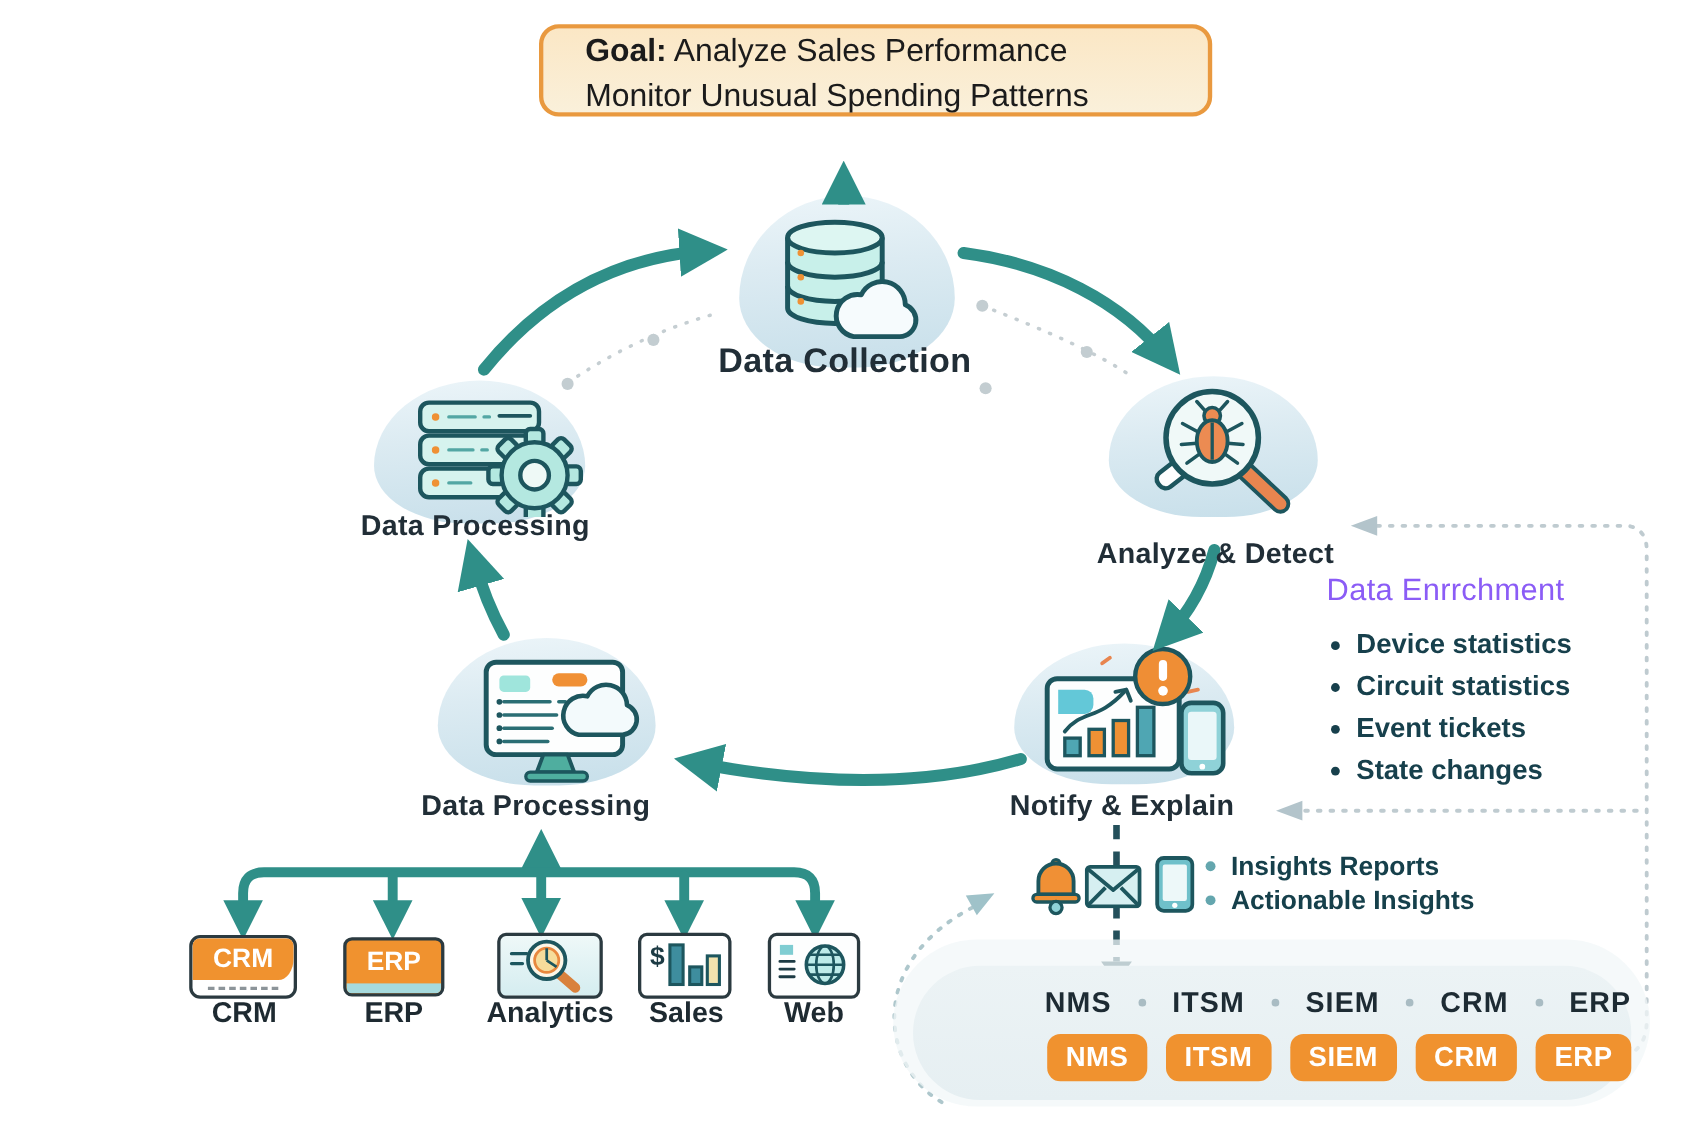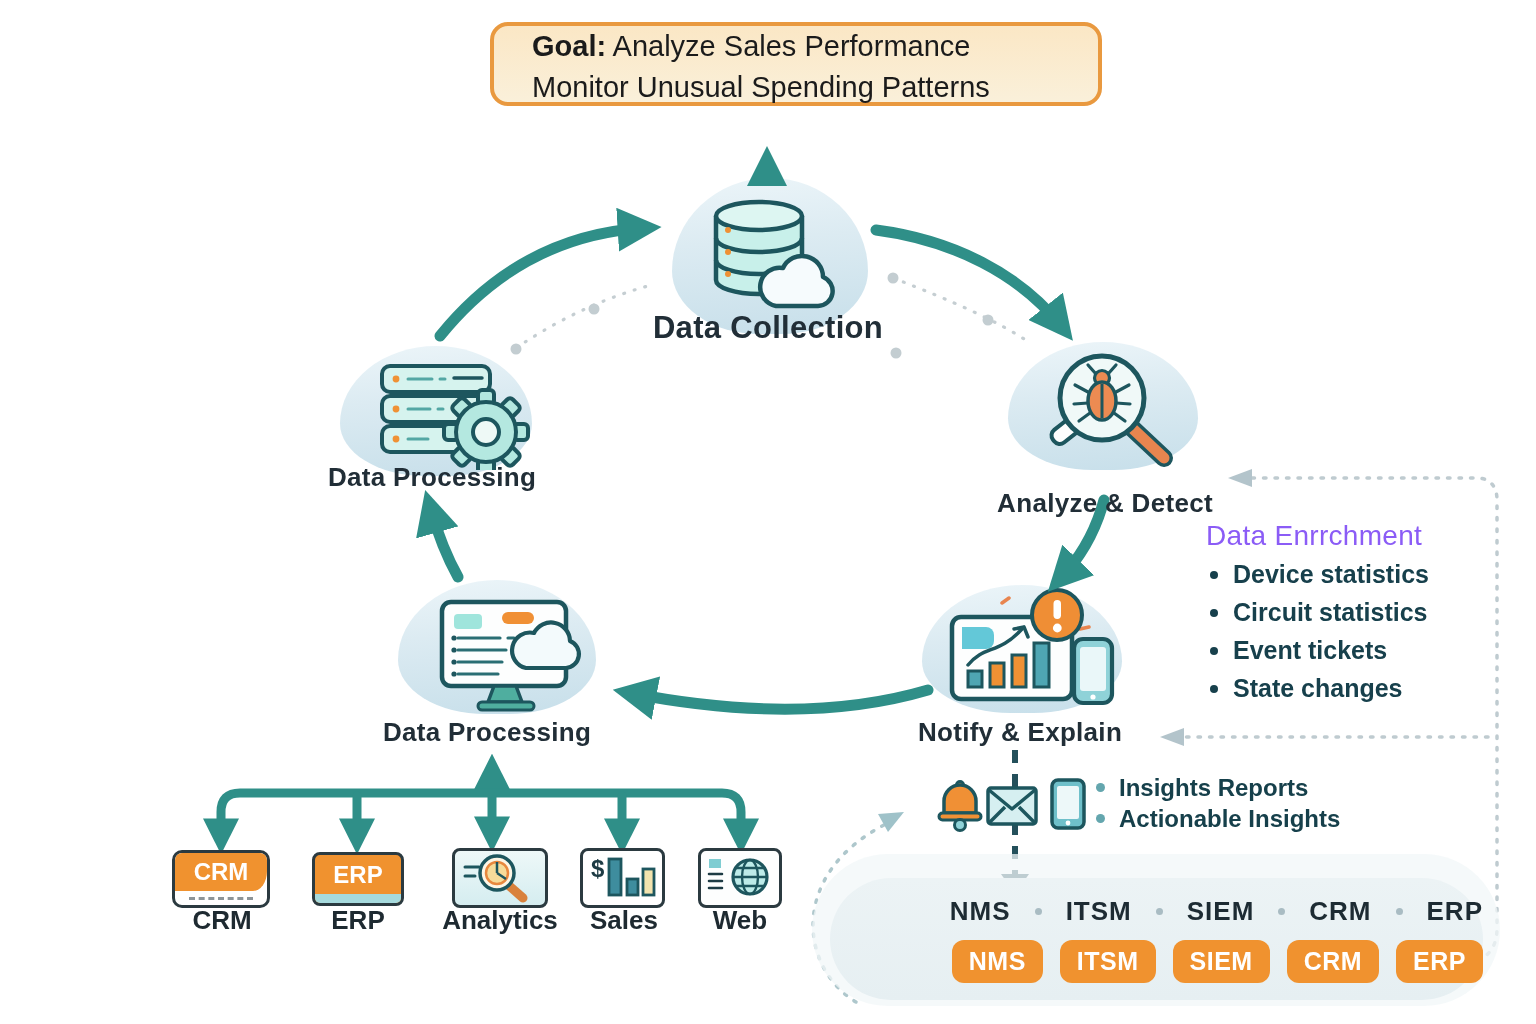--- a/index.html
+++ b/index.html
@@ -18,21 +18,21 @@
         background:linear-gradient(180deg,#fbe7c5 0%,#faf0da 100%);
         display:flex;flex-direction:column;padding-left:38px;box-sizing:border-box;margin-left:28px;}
   #goal-box .goal-line{font-size:29px;color:#1b1b1b;line-height:41px;font-weight:500;}
   #goal-box b{font-weight:800;}
 
   #arrows{position:absolute;left:0;top:0;pointer-events:none;}
 
   
   #enrichment{position:absolute;left:1206px;top:520px;width:300px;}
   #enrichment .e-title{font-size:28px;font-weight:400;color:#8b5cf6;letter-spacing:.3px;}
-  #enrichment ul{list-style:none;margin:8px 0 0 4px;padding:0;}
+  #enrichment ul{list-style:none;margin:20px 0 0 4px;padding:0;}
   #enrichment li{display:flex;align-items:center;font-size:25px;font-weight:700;color:#17404c;margin-bottom:9px;}
   #enrichment li .dot{width:8px;height:8px;border-radius:50%;background:#17404c;margin-right:15px;flex:0 0 auto;}
 
   
   #outputs{position:absolute;left:1096px;top:772px;}
   #outputs .o-row{display:flex;align-items:center;font-size:24px;font-weight:700;color:#16404b;height:31px;}
   #outputs .o-row .dot{width:9px;height:9px;border-radius:50%;background:#64a6ae;margin-right:14px;flex:0 0 auto;}
   .mini-icon{position:absolute;}
 
   

